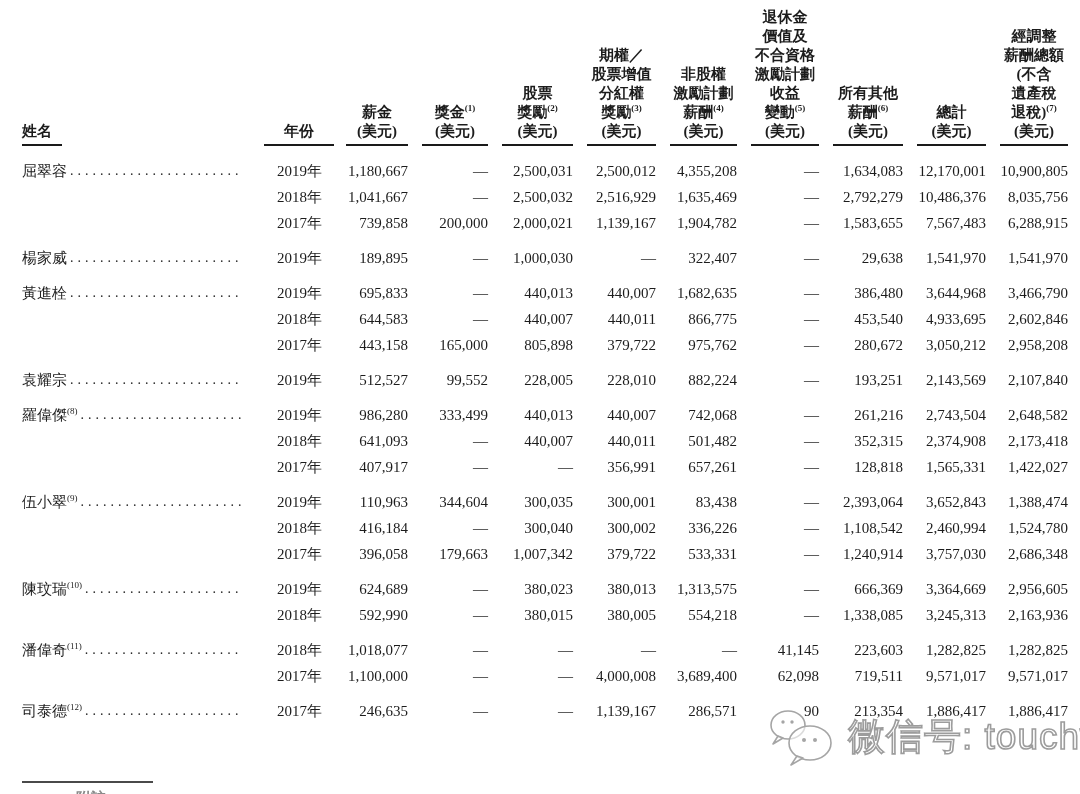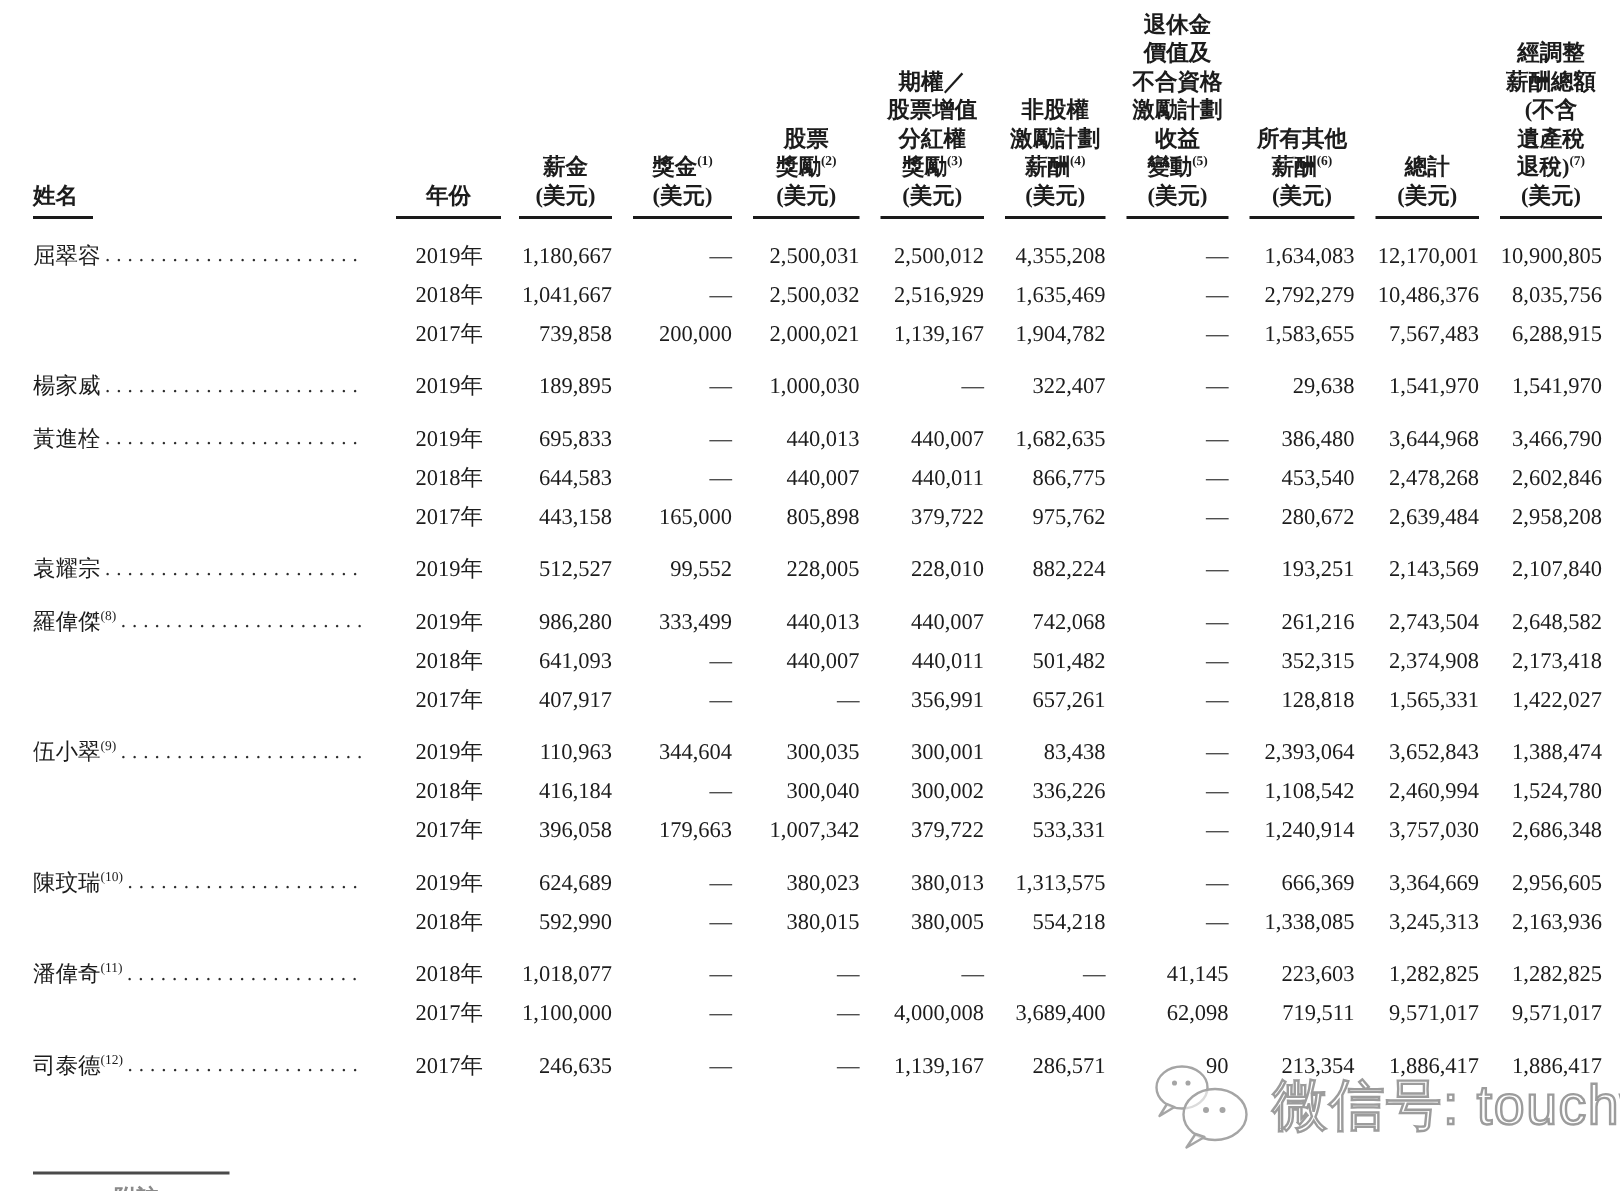--- a/index.html
+++ b/index.html
@@ -243,34 +243,34 @@
         <tr>
           <td class="name"></td>
           <td class="year">2018年</td>
           <td class="val">644,583</td>
           <td class="val">—</td>
           <td class="val">440,007</td>
           <td class="val">440,011</td>
           <td class="val">866,775</td>
           <td class="val">—</td>
           <td class="val">453,540</td>
-          <td class="val">2,478,268</td>
+          <td class="val">4,933,695</td>
           <td class="val">2,602,846</td>
         </tr>
         <tr>
           <td class="name"></td>
           <td class="year">2017年</td>
           <td class="val">443,158</td>
           <td class="val">165,000</td>
           <td class="val">805,898</td>
           <td class="val">379,722</td>
           <td class="val">975,762</td>
           <td class="val">—</td>
           <td class="val">280,672</td>
-          <td class="val">2,639,484</td>
+          <td class="val">3,050,212</td>
           <td class="val">2,958,208</td>
         </tr>
         <tr class="gstart">
           <td class="name">
             <div class="namewrap">
               <span class="nm">袁耀宗</span>
               <span class="dots">............................................................</span>
             </div>
           </td>
           <td class="year">2019年</td>

